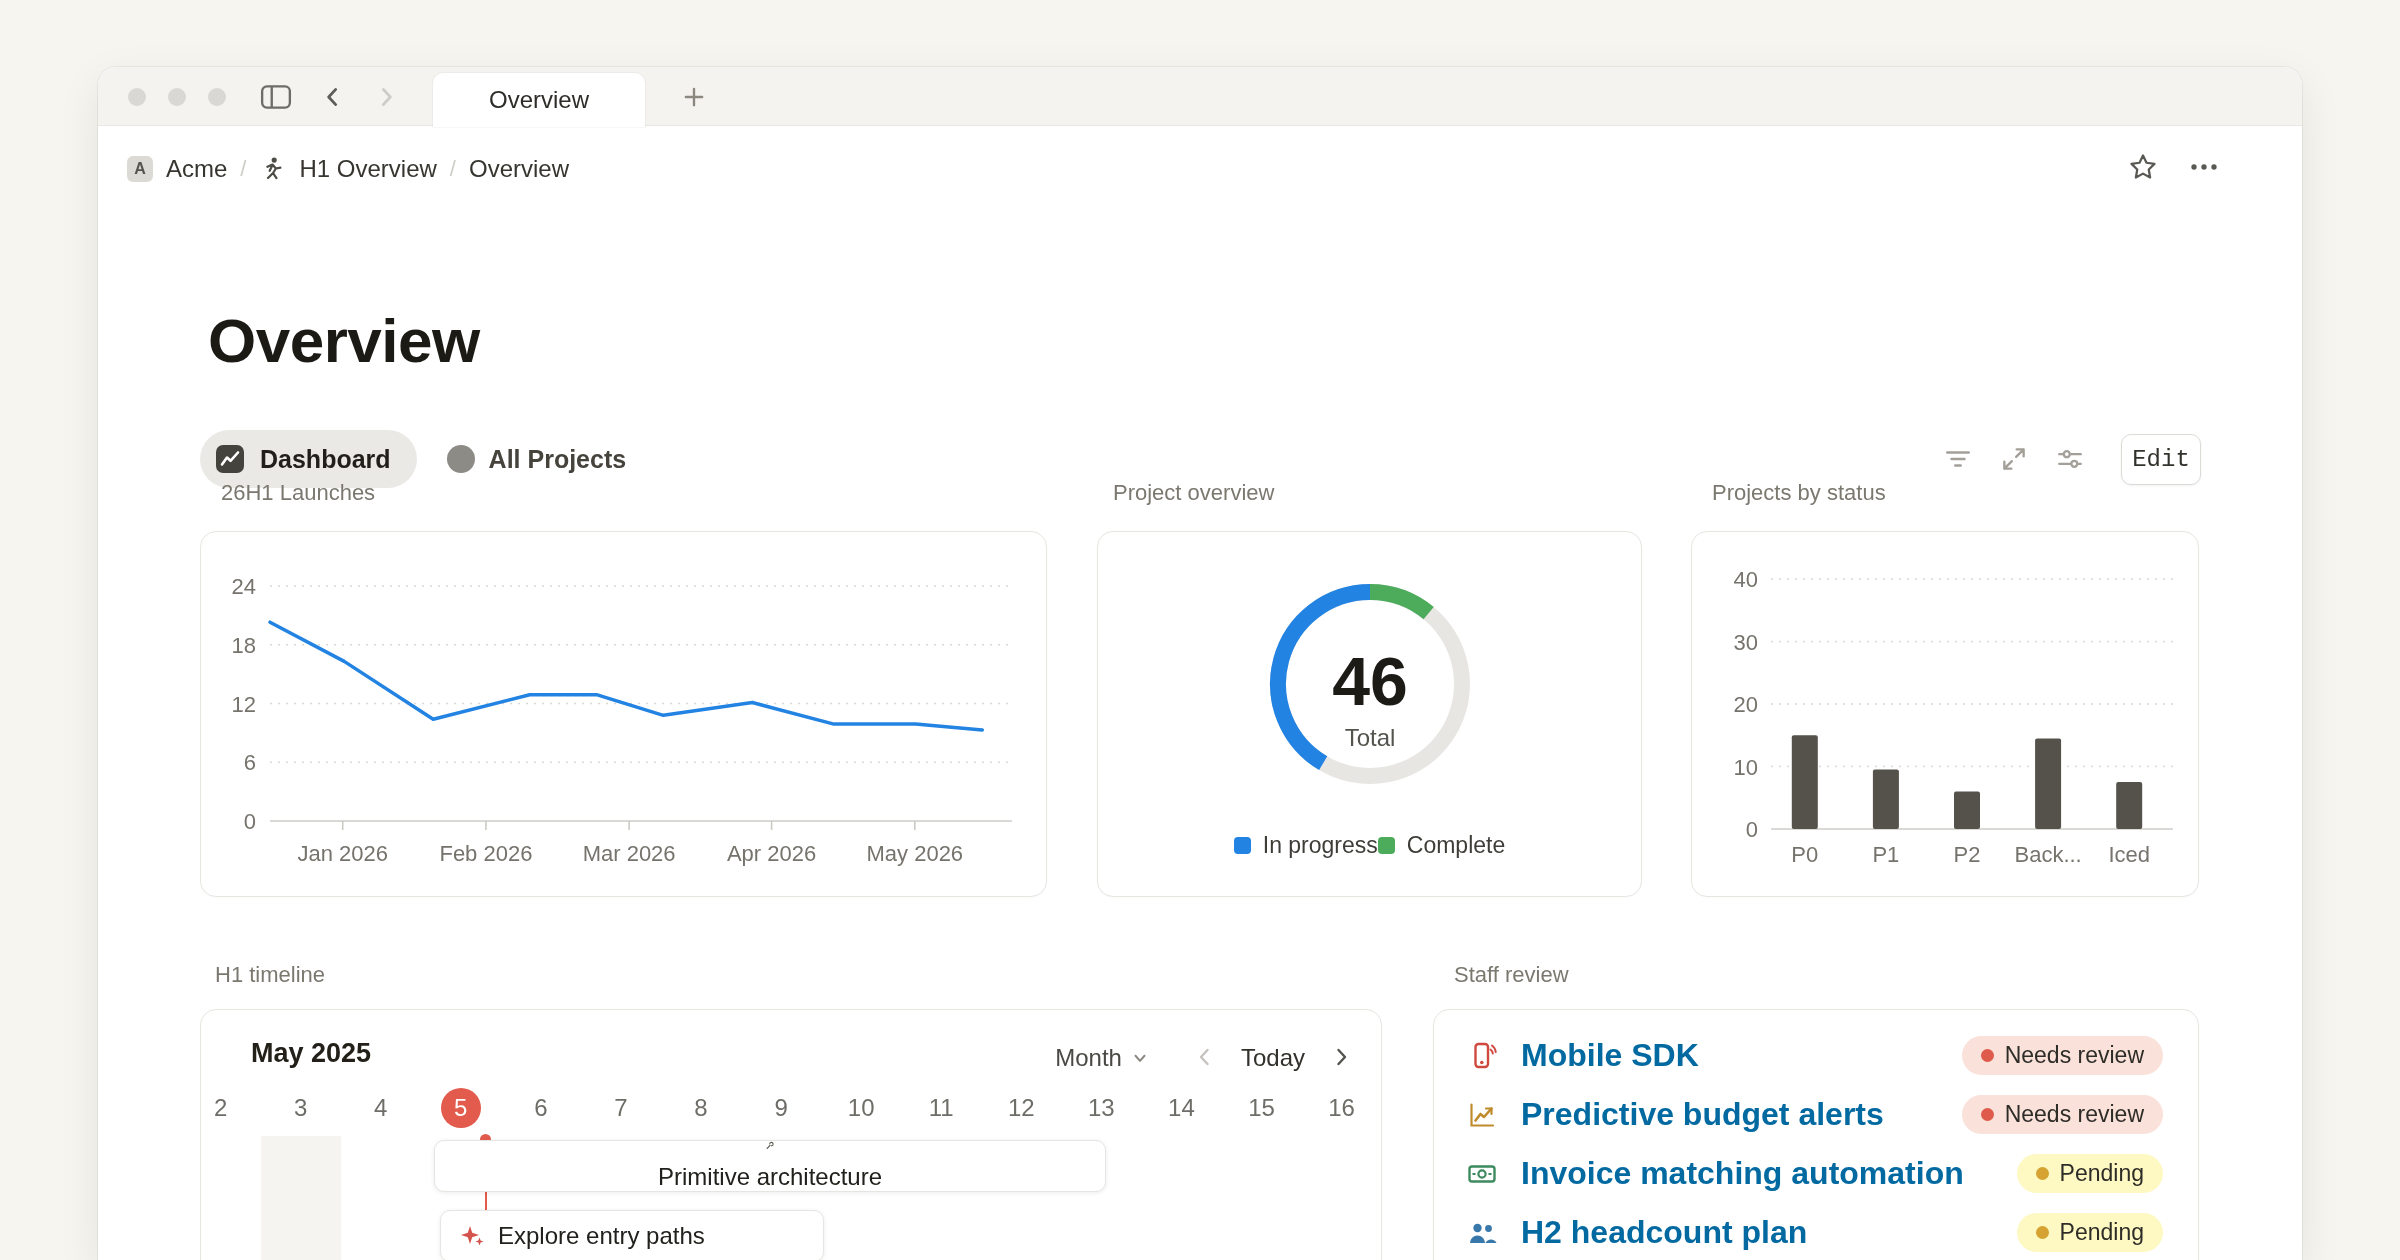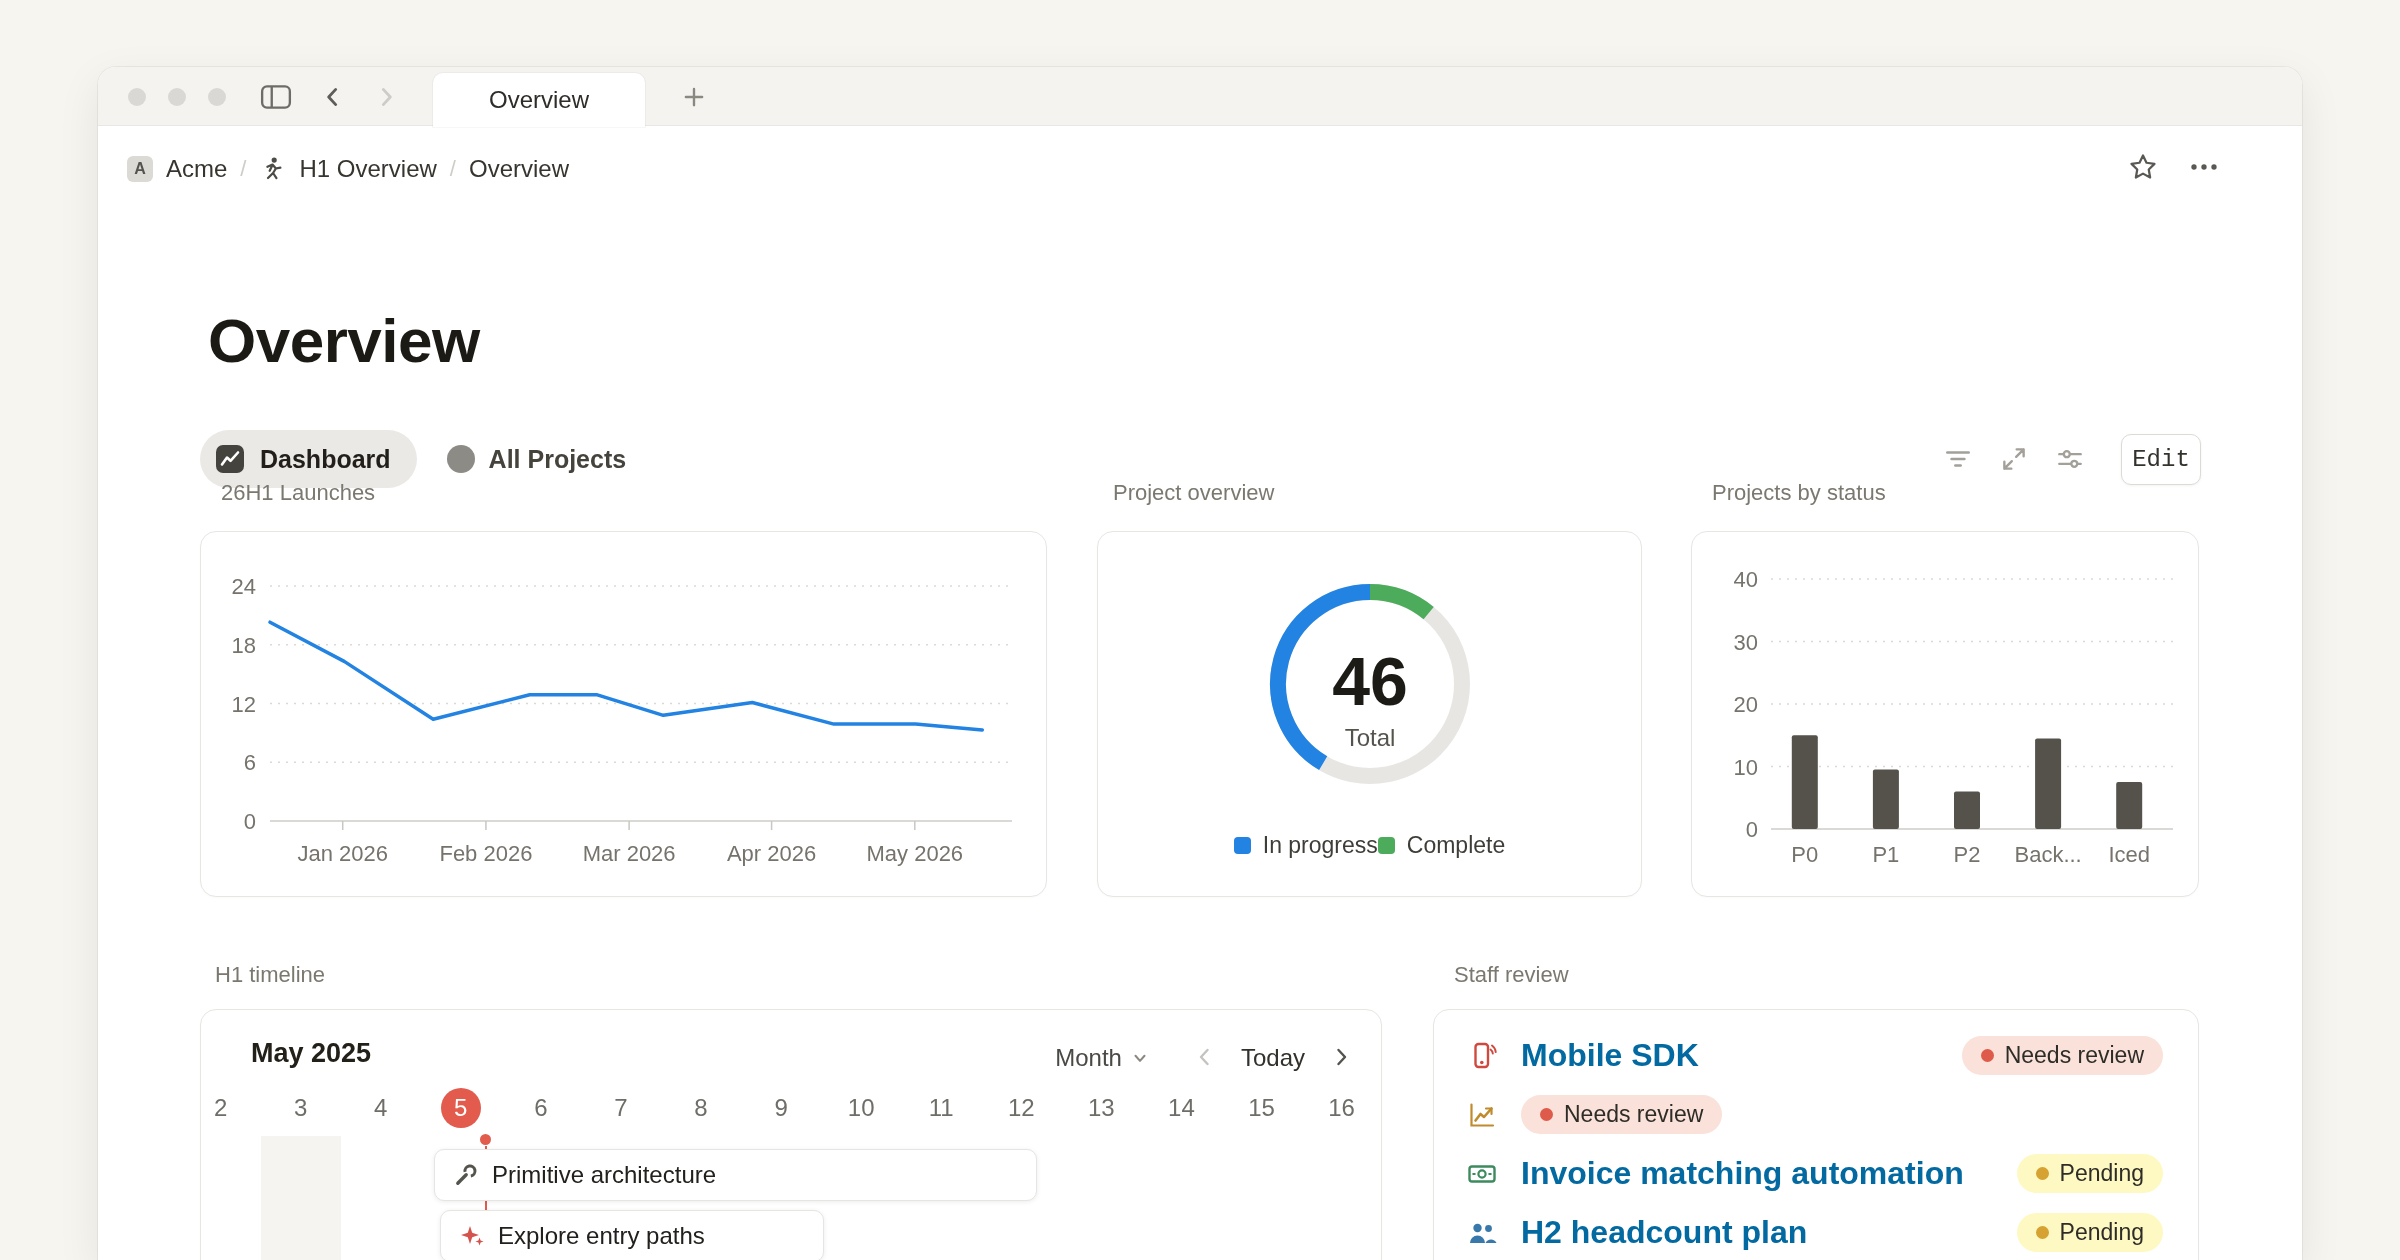--- a/index.html
+++ b/index.html
@@ -290,21 +290,21 @@
         <div class="day" style="left: 379.95px;">7</div>
         <div class="day" style="left: 460.02px;">8</div>
         <div class="day" style="left: 540.09px;">9</div>
         <div class="day" style="left: 620.16px;">10</div>
         <div class="day" style="left: 700.23px;">11</div>
         <div class="day" style="left: 780.3px;">12</div>
         <div class="day" style="left: 860.37px;">13</div>
         <div class="day" style="left: 940.44px;">14</div>
         <div class="day" style="left: 1020.51px;">15</div>
         <div class="day" style="left: 1100.58px;">16</div>
-        <div class="tl-bar" style="left: 233px; top: 139px; width: 603px;">
+        <div class="tl-bar" style="left: 233px; top: 130px; width: 672px; flex-direction: column;">
           <svg width="26" height="26" viewBox="0 0 26 26">
             <circle cx="17" cy="9" r="5" fill="none" stroke="#55534d" stroke-width="3" stroke-dasharray="23 8.5" transform="rotate(170 17 9)"></circle>
             <path d="M13.2 12.8 L4.8 21.2" stroke="#55534d" stroke-width="3.4" stroke-linecap="round"></path>
           </svg>
           <span class="tl-bar-label">Primitive architecture</span>
         </div>
         <div class="tl-bar" style="left: 239px; top: 200px; width: 384px;">
           <svg width="26" height="26" viewBox="0 0 26 26">
             <path d="M11 3 L13.2 9.8 L20 12 L13.2 14.2 L11 21 L8.8 14.2 L2 12 L8.8 9.8 Z" fill="#d4544d"></path>
             <path d="M20.5 14.5 L21.6 17.4 L24.5 18.5 L21.6 19.6 L20.5 22.5 L19.4 19.6 L16.5 18.5 L19.4 17.4 Z" fill="#d4544d"></path>
@@ -327,20 +327,21 @@
             <span class="dot"></span>
             <span>Needs review</span>
           </span>
         </div>
         <div class="staff-row">
           <svg class="staff-icon" viewBox="0 0 30 30">
             <path d="M4.5 4.5 V25.5 H26" stroke="#c08b2d" stroke-width="2.2" fill="none" stroke-linecap="round"></path>
             <path d="M8.5 20.5 L13.5 14 L17 17 L24.5 8.5" stroke="#c08b2d" stroke-width="2.6" fill="none" stroke-linecap="round" stroke-linejoin="round"></path>
             <path d="M19 8.5 H24.5 V14" stroke="#c08b2d" stroke-width="2.2" fill="none" stroke-linecap="round" stroke-linejoin="round"></path>
           </svg>
+          <span class="staff-label">Predictive budget alerts</span>
           <span class="badge red">
             <span class="dot"></span>
             <span>Needs review</span>
           </span>
         </div>
         <div class="staff-row">
           <svg class="staff-icon" viewBox="0 0 30 30">
             <rect x="2.5" y="7.5" width="25" height="15" rx="2.5" fill="none" stroke="#3d8a5e" stroke-width="2.4"></rect>
             <circle cx="15" cy="15" r="3.6" fill="none" stroke="#3d8a5e" stroke-width="2.2"></circle>
             <path d="M6.3 15 h1.4 M22.3 15 h1.4" stroke="#3d8a5e" stroke-width="2.2" stroke-linecap="round"></path>

